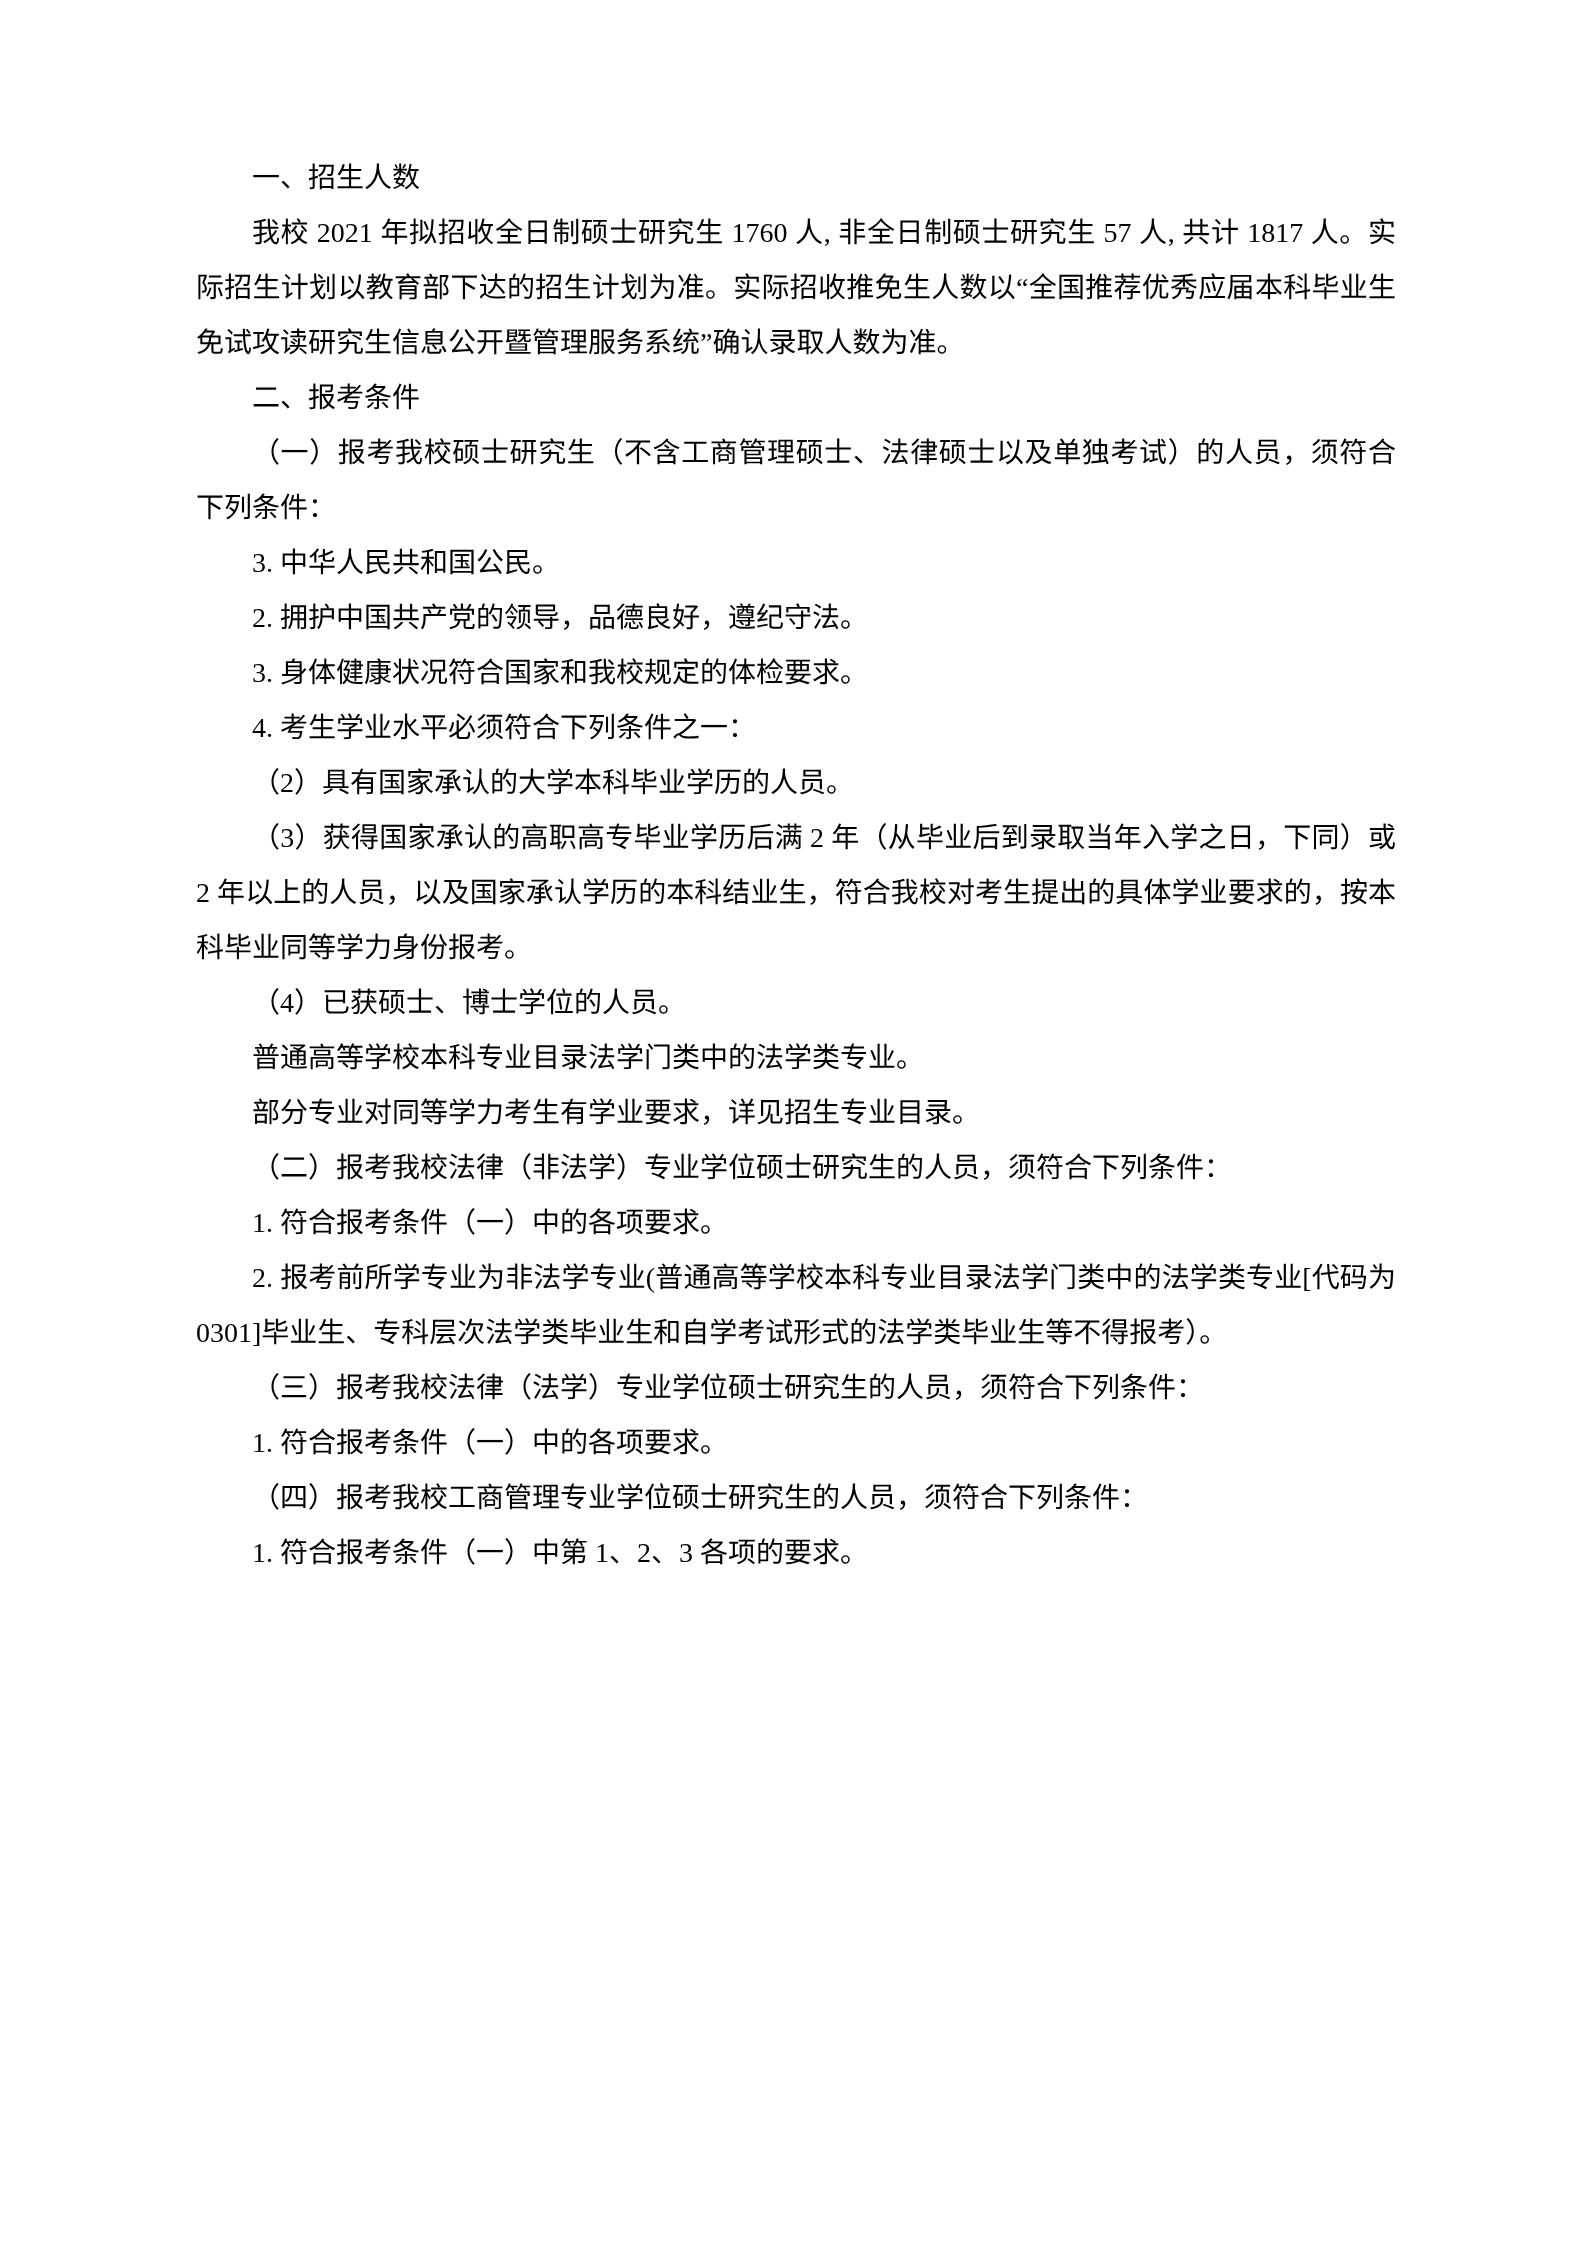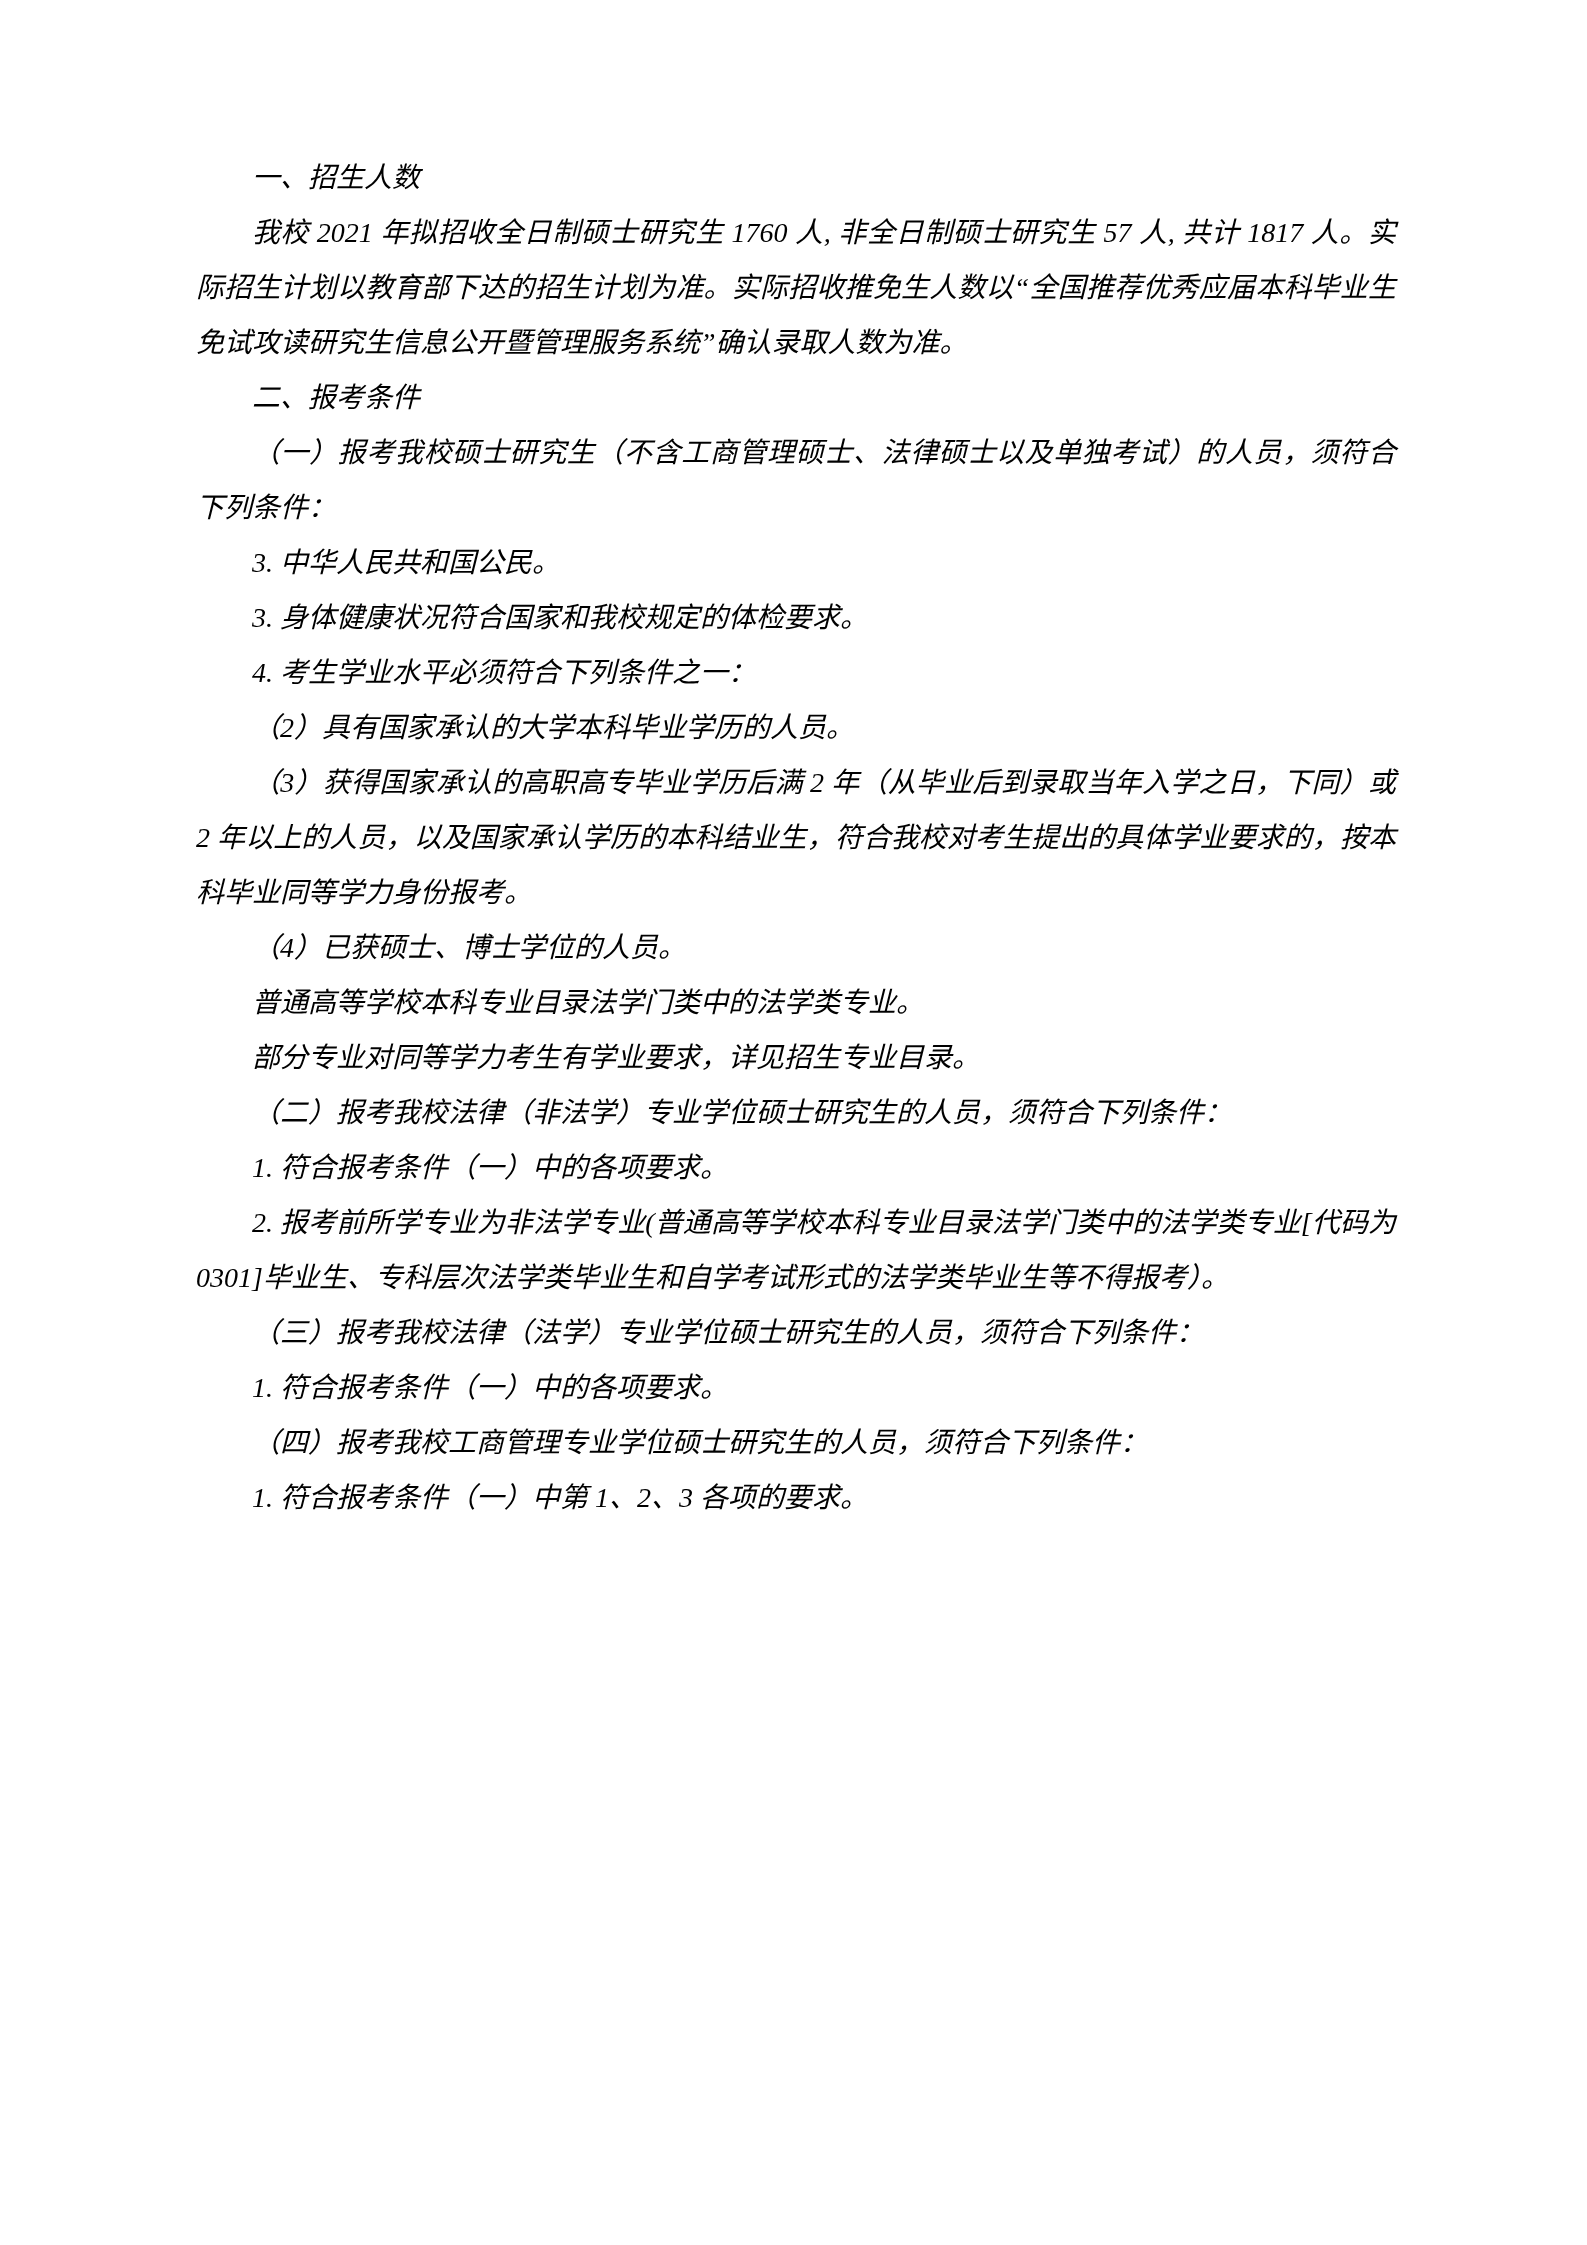--- a/index.html
+++ b/index.html
@@ -8,21 +8,20 @@
     background: #ffffff;
   }
   .page {
     position: relative;
     width: 1587px;
     height: 1596px;
     background: #ffffff;
     color: #000000;
     font-family: "Liberation Serif", "DejaVu Serif", serif;
     overflow: hidden;
-    font-style: italic;
   }
   .content {
     position: absolute;
     left: 196px;
     top: 150px;
     width: 1200px;
     font-size: 28px;
     line-height: 55px;
     text-align: justify;
     text-justify: inter-ideograph;
@@ -45,20 +44,21 @@
 </head>
 <body>
 
 <div class="page">
   <div class="content">
     <p class="doc-para">一、招生人数</p>
     <p class="doc-para">我校 2021 年拟招收全日制硕士研究生 1760 人, 非全日制硕士研究生 57 人, 共计 1817 人。实际招生计划以教育部下达的招生计划为准。实际招收推免生人数以“全国推荐优秀应届本科毕业生免试攻读研究生信息公开暨管理服务系统”确认录取人数为准。</p>
     <p class="doc-para">二、报考条件</p>
     <p class="doc-para">（一）报考我校硕士研究生（不含工商管理硕士、法律硕士以及单独考试）的人员，须符合下列条件：</p>
     <p class="doc-para">3. 中华人民共和国公民。</p>
+    <p class="doc-para">2. 拥护中国共产党的领导，品德良好，遵纪守法。</p>
     <p class="doc-para">3. 身体健康状况符合国家和我校规定的体检要求。</p>
     <p class="doc-para">4. 考生学业水平必须符合下列条件之一：</p>
     <p class="doc-para">（2）具有国家承认的大学本科毕业学历的人员。</p>
     <p class="doc-para">（3）获得国家承认的高职高专毕业学历后满 2 年（从毕业后到录取当年入学之日，下同）或 2 年以上的人员，以及国家承认学历的本科结业生，符合我校对考生提出的具体学业要求的，按本科毕业同等学力身份报考。</p>
     <p class="doc-para">（4）已获硕士、博士学位的人员。</p>
     <p class="doc-para">普通高等学校本科专业目录法学门类中的法学类专业。</p>
     <p class="doc-para">部分专业对同等学力考生有学业要求，详见招生专业目录。</p>
     <p class="doc-para">（二）报考我校法律（非法学）专业学位硕士研究生的人员，须符合下列条件：</p>
     <p class="doc-para">1. 符合报考条件（一）中的各项要求。</p>
     <p class="doc-para">2. 报考前所学专业为非法学专业(普通高等学校本科专业目录法学门类中的法学类专业[代码为 0301]毕业生、专科层次法学类毕业生和自学考试形式的法学类毕业生等不得报考）。</p>

